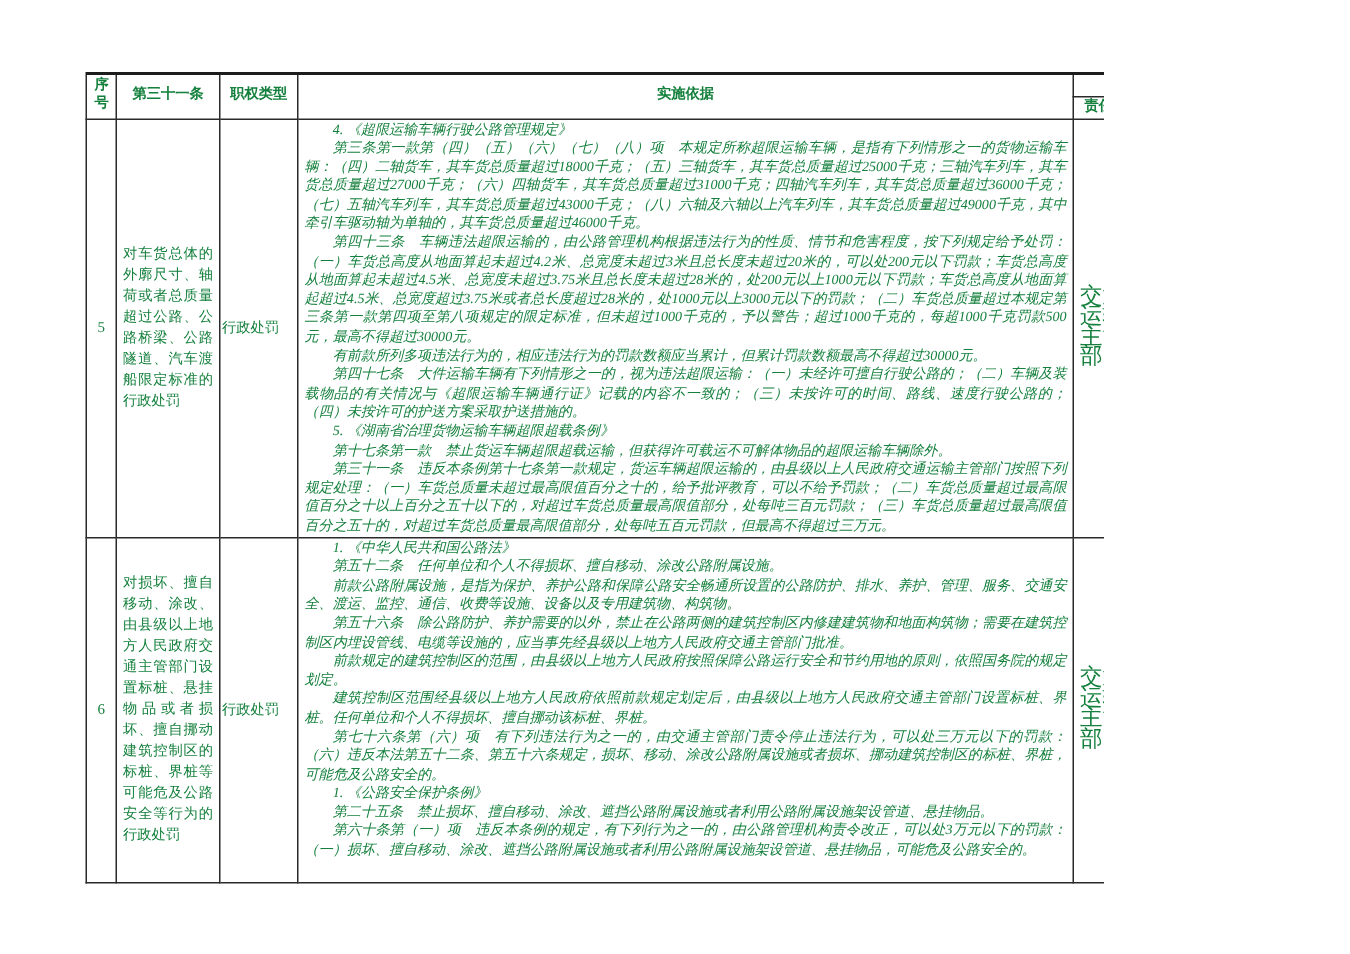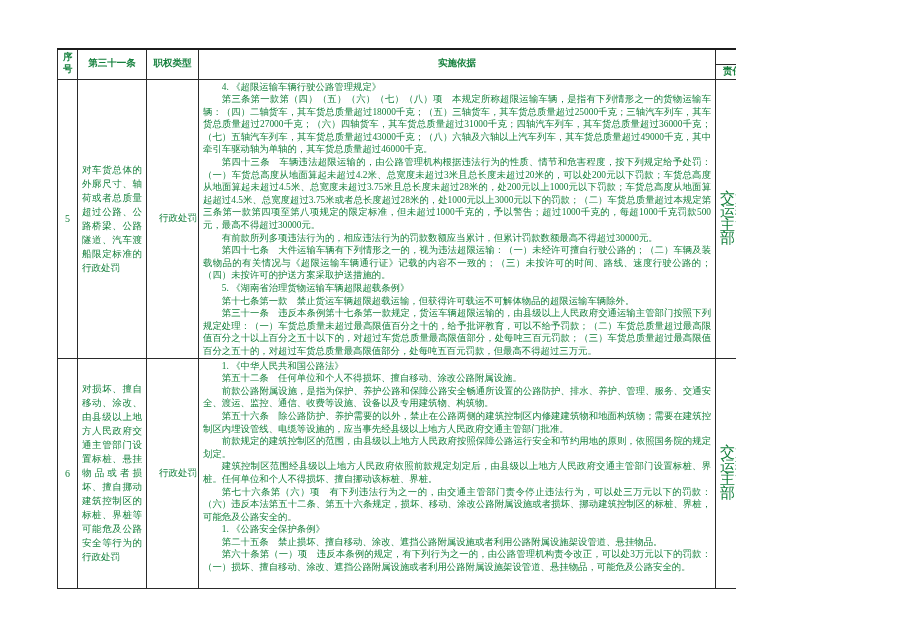--- a/index.html
+++ b/index.html
@@ -22,22 +22,22 @@
     text-align:center; vertical-align:middle; padding:0 2px;
   }
   .th-no { padding:0 5px !important; }
   tr.row-5 { height:279px; }
   tr.row-6 { height:230px; }
   .cell-no   { text-align:center; vertical-align:middle; font-size:10px; }
   .cell-name {
     vertical-align:middle; padding:0 4px; font-size:9.5px;
     line-height:14px; text-align:justify;
   }
-  .cell-type { text-align:right; vertical-align:middle; font-size:9.5px; }
-  .cell-basis { vertical-align:top; padding:1px 4px 0 4px; }
+  .cell-type { text-align:left; vertical-align:middle; font-size:9.5px; }
+  .cell-basis { vertical-align:top; padding:1px 4px 0 4px;font-style:italic; }
   .cell-basis p.para {
     margin:0; text-indent:2em; font-size:9.4px; line-height:12.6px;
     text-align:justify;
   }
   .cell-dept  { vertical-align:middle; padding:0 4px; font-size:15px; line-height:13.5px; }
   .cell-level { vertical-align:middle; padding:0 6px 0 5px; font-size:9.5px; line-height:13.5px; }
   .page-footer {
     position:absolute; top:596px; left:0; width:100%;
     text-align:center; font-size:10.5px; letter-spacing:1px;
   }

